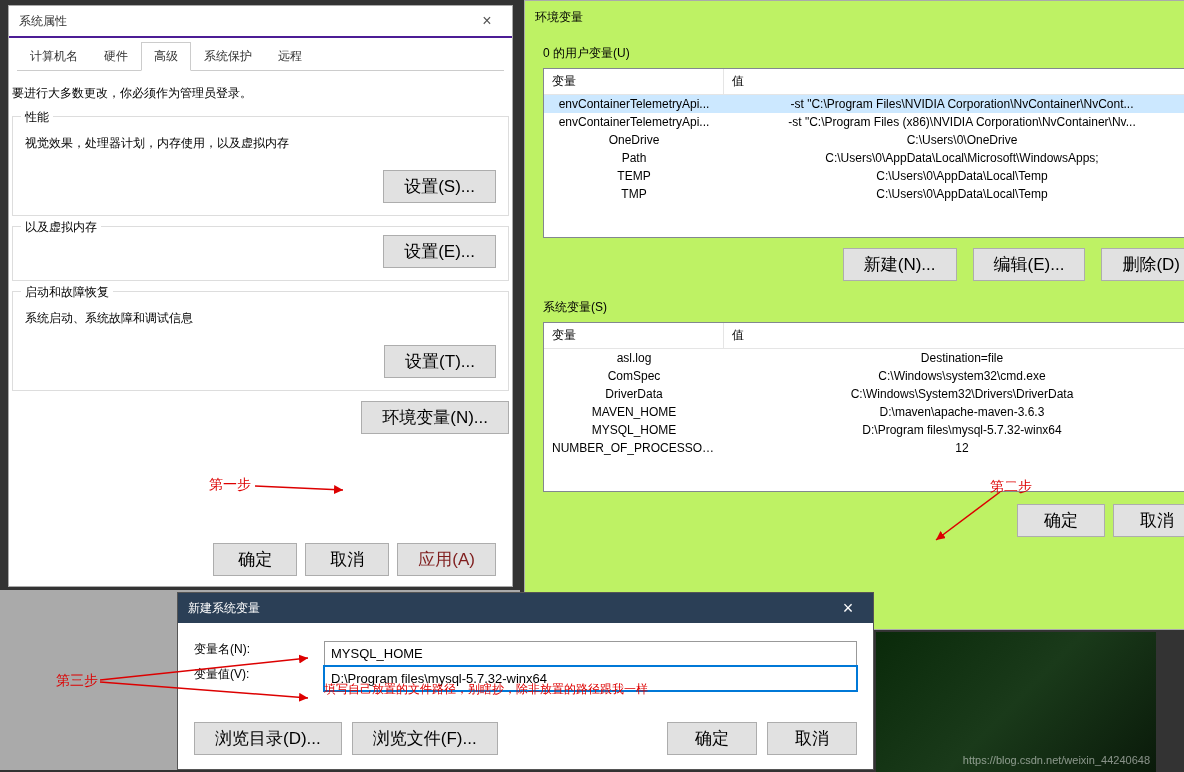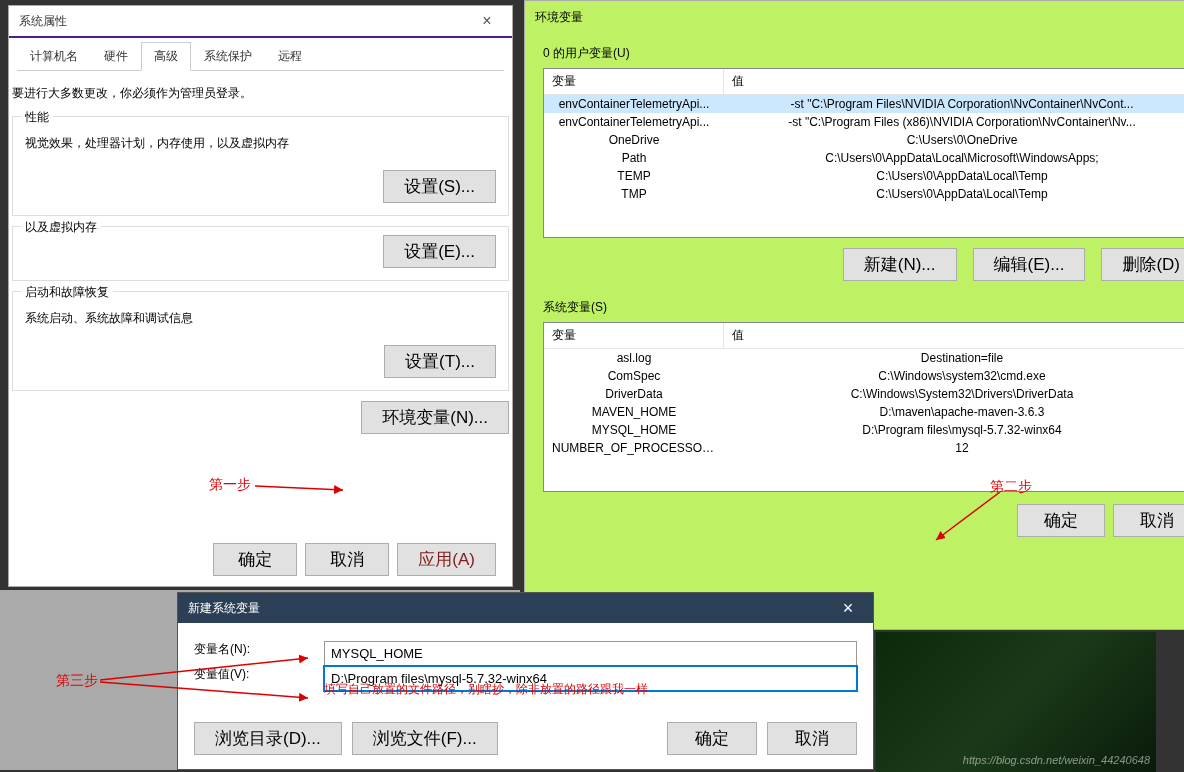--- a/index.html
+++ b/index.html
@@ -59,21 +59,21 @@
     .helper-red { color: #d00; font-size: 12px; margin-left: 130px; margin-top: -10px; margin-bottom: 10px; }
     .newvar-footer { display: flex; gap: 10px; padding: 4px 16px 14px 16px; }
     .newvar-footer .spacer { flex: 1; }
     .newvar-footer .winbtn { min-width: 90px; }
     
     
     .anno { position: absolute; color: #d00; font-size: 14px; pointer-events: none; }
     .arrow-svg { position: absolute; pointer-events: none; }
     
     
-    .bg-nature { position: absolute; left: 876px; top: 632px; width: 280px; height: 140px; background: linear-gradient(135deg, #0a2a0a, #1a3a1a, #0a1a0a); font-style: italic; }
+    .bg-nature { position: absolute; left: 876px; top: 632px; width: 280px; height: 140px; background: linear-gradient(135deg, #0a2a0a, #1a3a1a, #0a1a0a); }
     .watermark { position: absolute; right: 6px; bottom: 6px; color: rgba(255,255,255,0.5); font-size: 11px; }
     
     .gray-bg-strip { position: absolute; left: 0; top: 590px; width: 520px; height: 180px; background: #aaa; }
   </style>
 </head>
 <body>
 
 <div class="gray-bg-strip"></div>
 <div class="bg-nature">
   <div class="watermark">https://blog.csdn.net/weixin_44240648</div>

